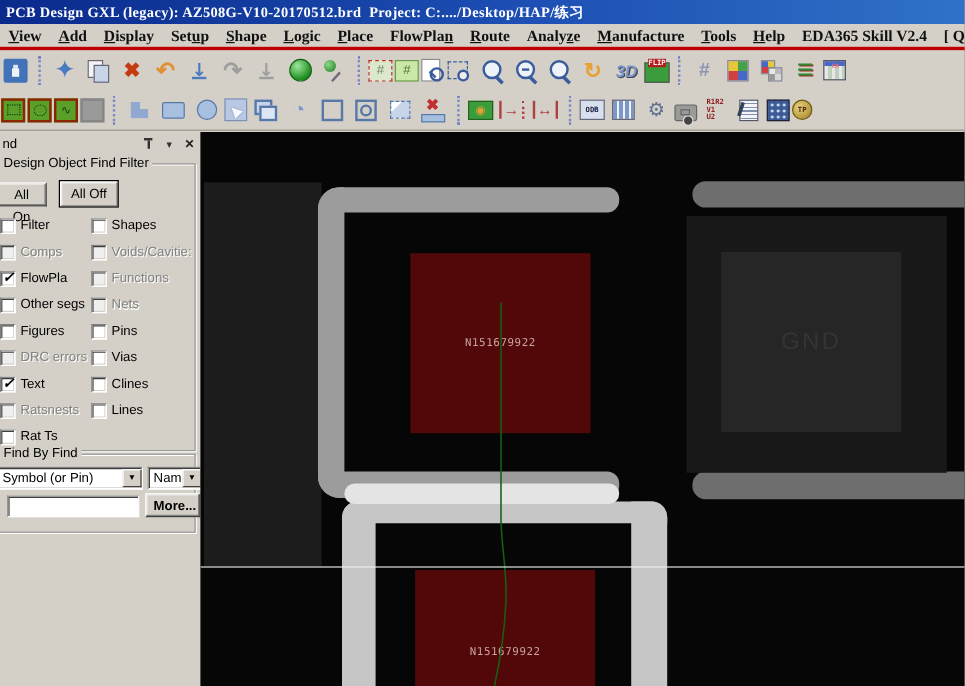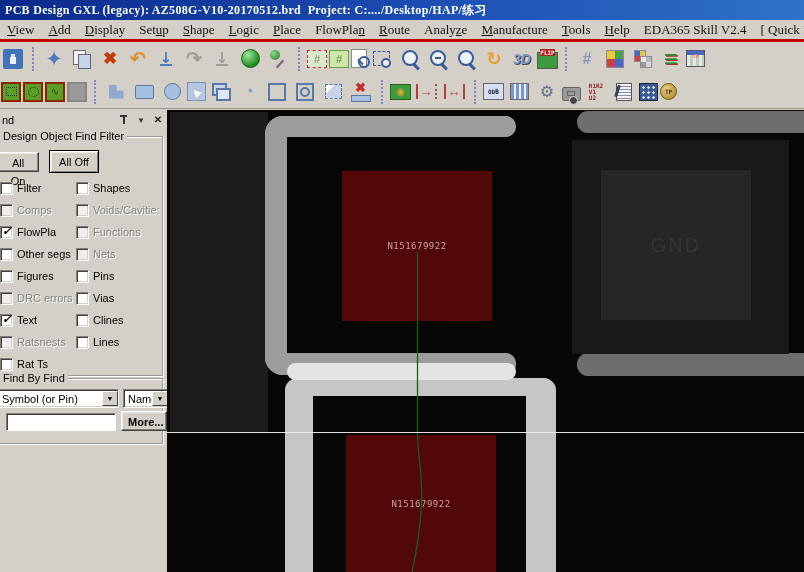--- a/index.html
+++ b/index.html
@@ -9,21 +9,21 @@
 
   
   .titlebar{position:absolute;left:0;top:0;width:804px;height:20px;
     background:linear-gradient(90deg,#0a2a8c 0%,#1d4fb4 55%,#2f72c8 100%);
     color:#fff;display:flex;align-items:center;}
   .titlebar span{font:bold 12px/20px "Liberation Serif",serif;padding-left:5px;white-space:pre;letter-spacing:.3px;}
 
   
   .menubar{position:absolute;left:0;top:20px;width:804px;height:19px;background:#d4d0c8;
     display:flex;align-items:center;font:13px "Liberation Serif",serif;color:#111;white-space:nowrap;}
-  .mitem{padding:0 7px;}
+  .mitem{padding:0 7px;font-weight:bold;}
   .mitem u{text-decoration:underline;}
   .redline{position:absolute;left:0;top:39px;width:804px;height:3px;background:#c00000;}
 
   
   .toolbar{position:absolute;left:0;width:804px;background:#d4d0c8;display:flex;align-items:center;overflow:hidden;}
   #tb1{top:42px;height:33px;}
   #tb2{top:75px;height:34px;border-bottom:1px solid #9a968e;}
   .tbi{width:26px;height:26px;display:inline-flex;align-items:center;justify-content:center;
        flex:none;position:relative;margin:0 1px;}
   .tsep{width:0;height:24px;border-left:2px dotted #7a86c8;margin:0 6px;flex:none;}
@@ -165,21 +165,21 @@
   .combo .dd::before{content:"▼";font-size:7px;color:#000;}
   #combo-type{left:1px;top:10px;width:122px;}
   #combo-name{left:127px;top:10px;width:46px;}
   .txtinput{position:absolute;left:10px;top:34px;width:110px;height:18px;background:#fff;
      border:1px solid;border-color:#808080 #fff #fff #808080;box-shadow:inset 1px 1px 0 #404040;
      font-size:11px;padding:0 3px;font-family:"Liberation Sans",sans-serif;}
   #btn-more{left:125px;top:32px;width:46px;height:20px;font-weight:bold;}
 
   
   .canvas{position:absolute;left:167px;top:110px;right:0;bottom:0;background:#060606;overflow:hidden;}
-  .abs{position:absolute;}
+  .abs{position:absolute;margin-top:40px;}
   .dimregion{left:3px;top:2px;width:98px;height:320px;background:#1c1c1c;}
   .ring1{background:#9c9c9c;}
   .r1top{left:98px;top:6px;width:251px;height:21px;border-radius:18px 10px 10px 0;}
   .r1left{left:98px;top:6px;width:22px;height:259px;border-radius:18px 0 0 18px;}
   .r1bot{left:98px;top:243px;width:251px;height:22px;border-radius:0 10px 10px 18px;}
   .pad{background:#520808;display:flex;align-items:center;justify-content:center;}
   .pad1{left:175px;top:61px;width:150px;height:150px;}
   .pad2{left:179px;top:325px;width:150px;height:138px;}
   .padlabel{font:9px "DejaVu Sans Mono",monospace;color:#c9a2a2;letter-spacing:.5px;}
   .gndtop{left:410px;top:1px;width:230px;height:22px;background:#6e6e6e;border-radius:11px 0 0 11px;}

